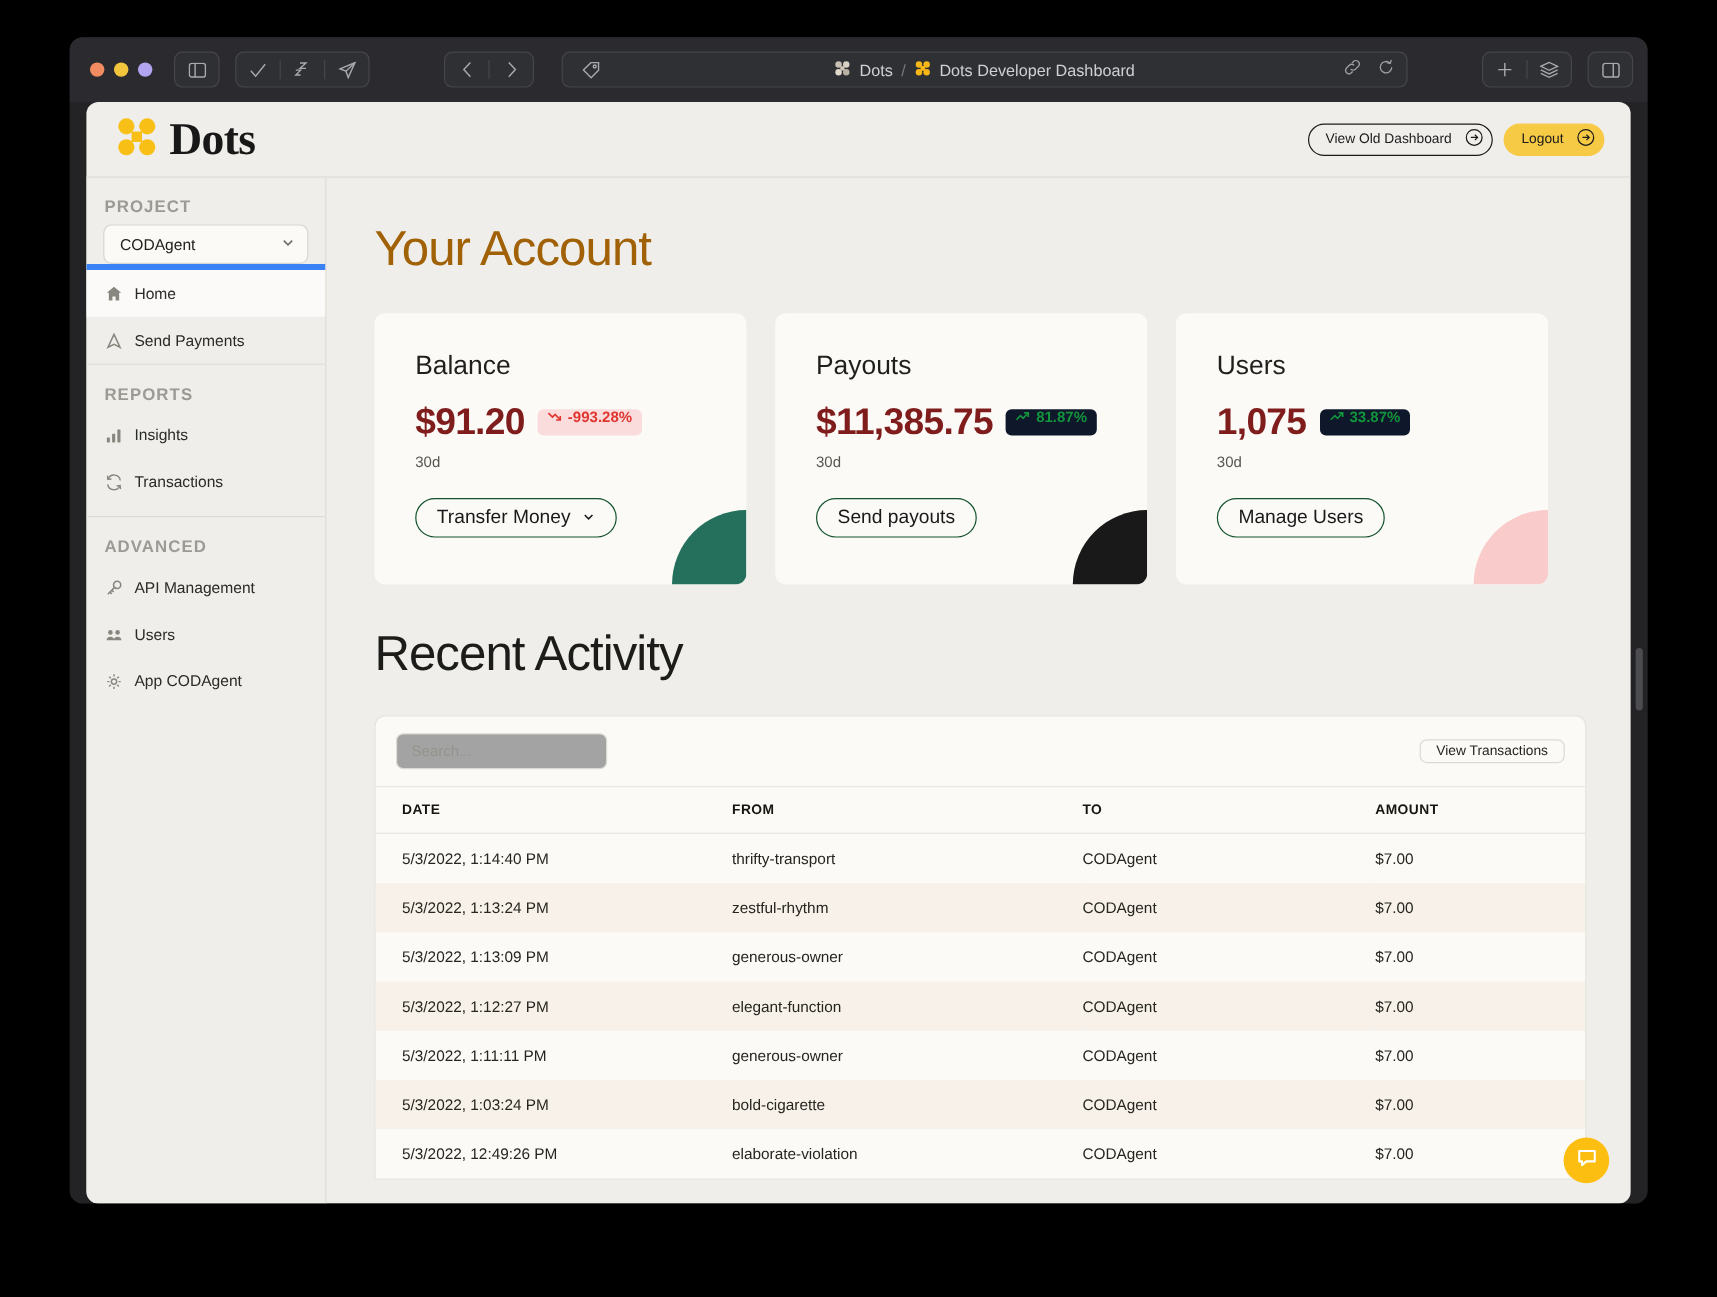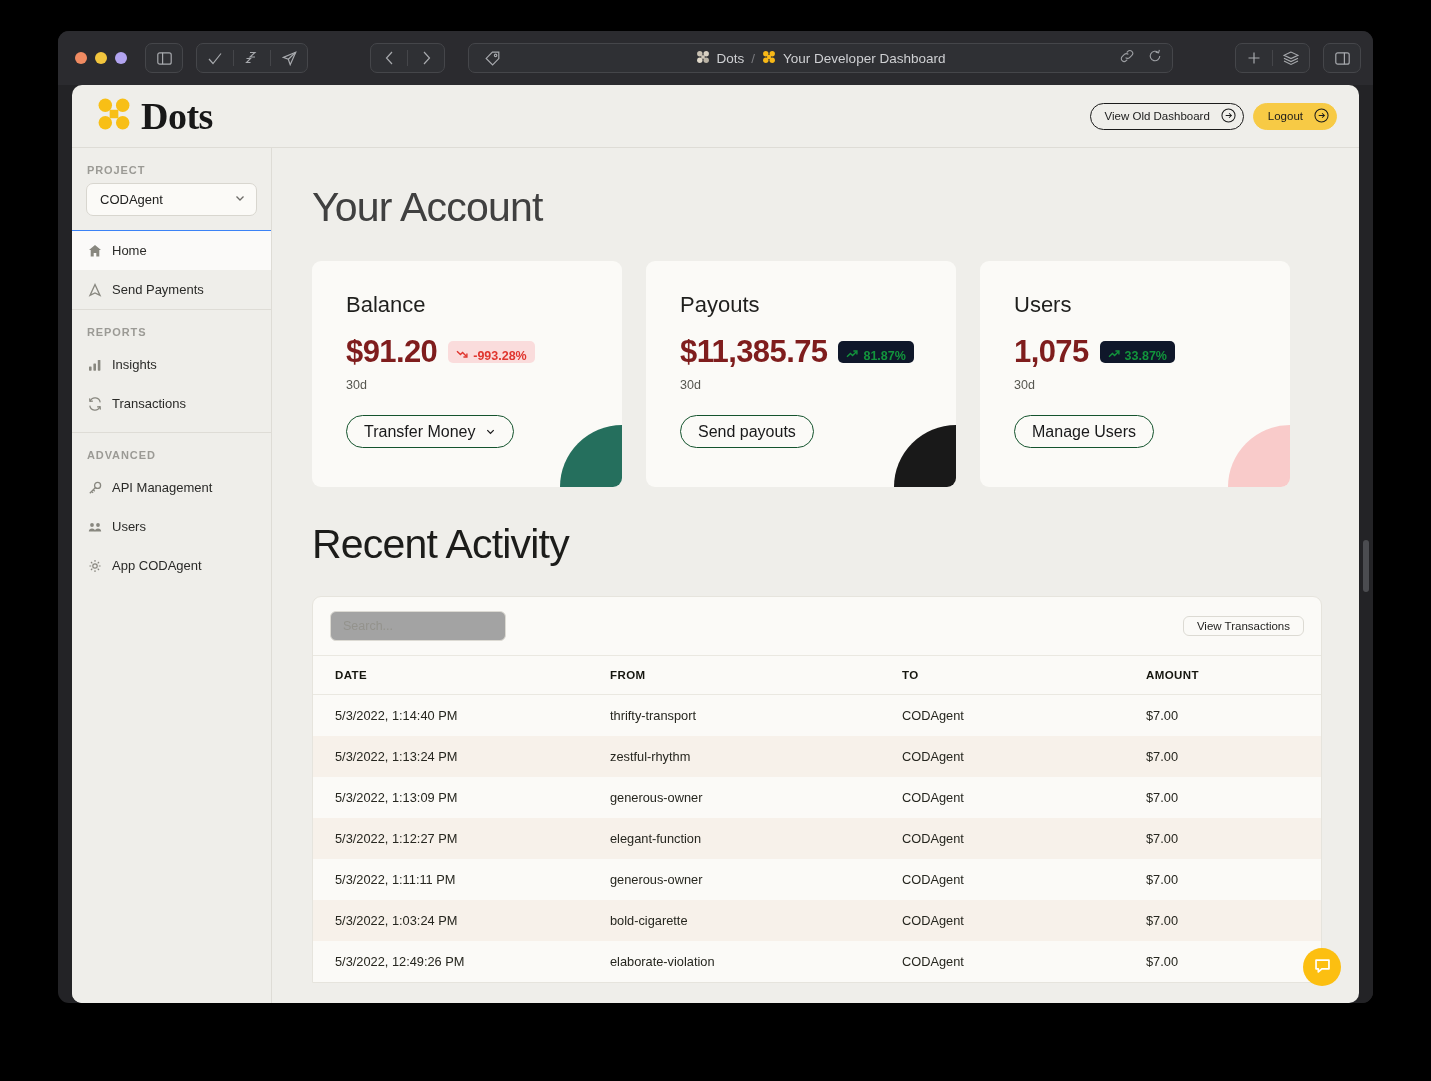--- a/index.html
+++ b/index.html
@@ -113,75 +113,75 @@
 
   
   #sidebar {
     width: 200px; flex: none;
     border-right: 1px solid #dedcd6;
     border-top: 1px solid #dedcd6;
     display: flex; flex-direction: column;
     background: #efeeea;
   }
   .side-label {
-    font-size: 11px; letter-spacing: .9px;
+    font-size: 14px; letter-spacing: .9px;
     color: #9b9a95; font-weight: 600;
     padding: 16px 0 7px 15px;
   }
   .project-select {
     margin: 0 14px;
     height: 33px;
     border: 1px solid #d8d6cf;
     border-radius: 7px;
     background: #fbfaf7;
     display: flex; align-items: center;
     padding: 0 10px 0 13px;
     font-size: 13px; color: #20201f;
   }
   .project-select .chev { margin-left: auto; color: #6d6c68; }
   .side-group { border-bottom: 1px solid #dedcd6; padding-bottom: 9px; }
-  .side-group.first { margin-top: 14px; border-top: 1px solid #3b82f6; padding-bottom: 0; }
+  .side-group.first { border-top: 5px solid #3b82f6; padding-bottom: 0; }
   .nav-item {
     display: flex; align-items: center; gap: 10px;
     height: 39px; padding-left: 15px;
     font-size: 13px; color: #2a2a28;
   }
   .nav-item.active { background: #fbfaf9; }
   .nav-icon { width: 15px; display: flex; align-items: center; justify-content: center; color: #88877f; }
 
   
   #main {
     flex: 1; min-width: 0;
     border-top: 1px solid #dedcd6;
     padding: 36px 0 0 40px;
     overflow: hidden;
     position: relative;
   }
   .page-title {
-    font-size: 41px; font-weight: 500; color: #404040;
+    font-size: 41px; font-weight: 500; color: #a16207;
     letter-spacing: -0.8px;
   }
   .cards {
     display: flex; gap: 24px;
     margin-top: 30px;
   }
   .card {
     position: relative;
     width: 310px; height: 226px;
     background: #fbfaf7;
     border-radius: 9px;
     padding: 31px 0 0 34px;
     overflow: hidden;
     flex: none;
   }
   .card-title { font-size: 22px; color: #1f1f1d; font-weight: 400; }
   .card-row { display: flex; align-items: center; gap: 11px; margin-top: 16px; }
   .card-value { font-size: 31px; font-weight: 600; color: #7f1d1d; letter-spacing: -0.6px; text-align: right; }
   .delta {
-    display: inline-flex; align-items: flex-end; gap: 5px;
+    display: inline-flex; align-items: flex-start; gap: 5px;
     height: 22px; padding: 0 8px;
     border-radius: 5px;
     font-size: 12.5px; font-weight: 700;
   }
   .delta.down { background: #fadcdc; color: #e0362f; }
   .delta.up { background: #0f172a; color: #12943c; }
   .card-period { font-size: 12.5px; color: #56564f; margin-top: 8px; }
   .card-btn {
     display: inline-flex; align-items: center; gap: 10px;
     height: 33px; padding: 0 17px;
@@ -362,21 +362,21 @@
         <span class="sep">/</span>
         <span class="mini-logo">
           <svg width="14" height="14" viewBox="0 0 24 24">
             <circle cx="6.5" cy="6.5" r="4.6" fill="#f7b817"></circle>
             <circle cx="17.5" cy="6.5" r="4.6" fill="#f7b817"></circle>
             <circle cx="6.5" cy="17.5" r="4.6" fill="#f7b817"></circle>
             <circle cx="17.5" cy="17.5" r="4.6" fill="#f7b817"></circle>
             <path d="M8.7 8.7h6.6v6.6H8.7z" fill="#f7b817"></path>
           </svg>
         </span>
-        <span>Your Developer Dashboard</span>
+        <span>Dots Developer Dashboard</span>
       </div>
       <div class="tab-right">
         <span>
           <svg width="14" height="14" viewBox="0 0 15 15" fill="none" stroke="currentColor" stroke-width="1.2">
             <path d="M6 9.2a3 3 0 004.3 0l2.4-2.4a3 3 0 10-4.3-4.3L7.2 3.8"></path>
             <path d="M9 5.8a3 3 0 00-4.3 0L2.3 8.2a3 3 0 104.3 4.3l1.2-1.2"></path>
           </svg>
         </span>
         <span>
           <svg width="14" height="14" viewBox="0 0 15 15" fill="none" stroke="currentColor" stroke-width="1.2">

